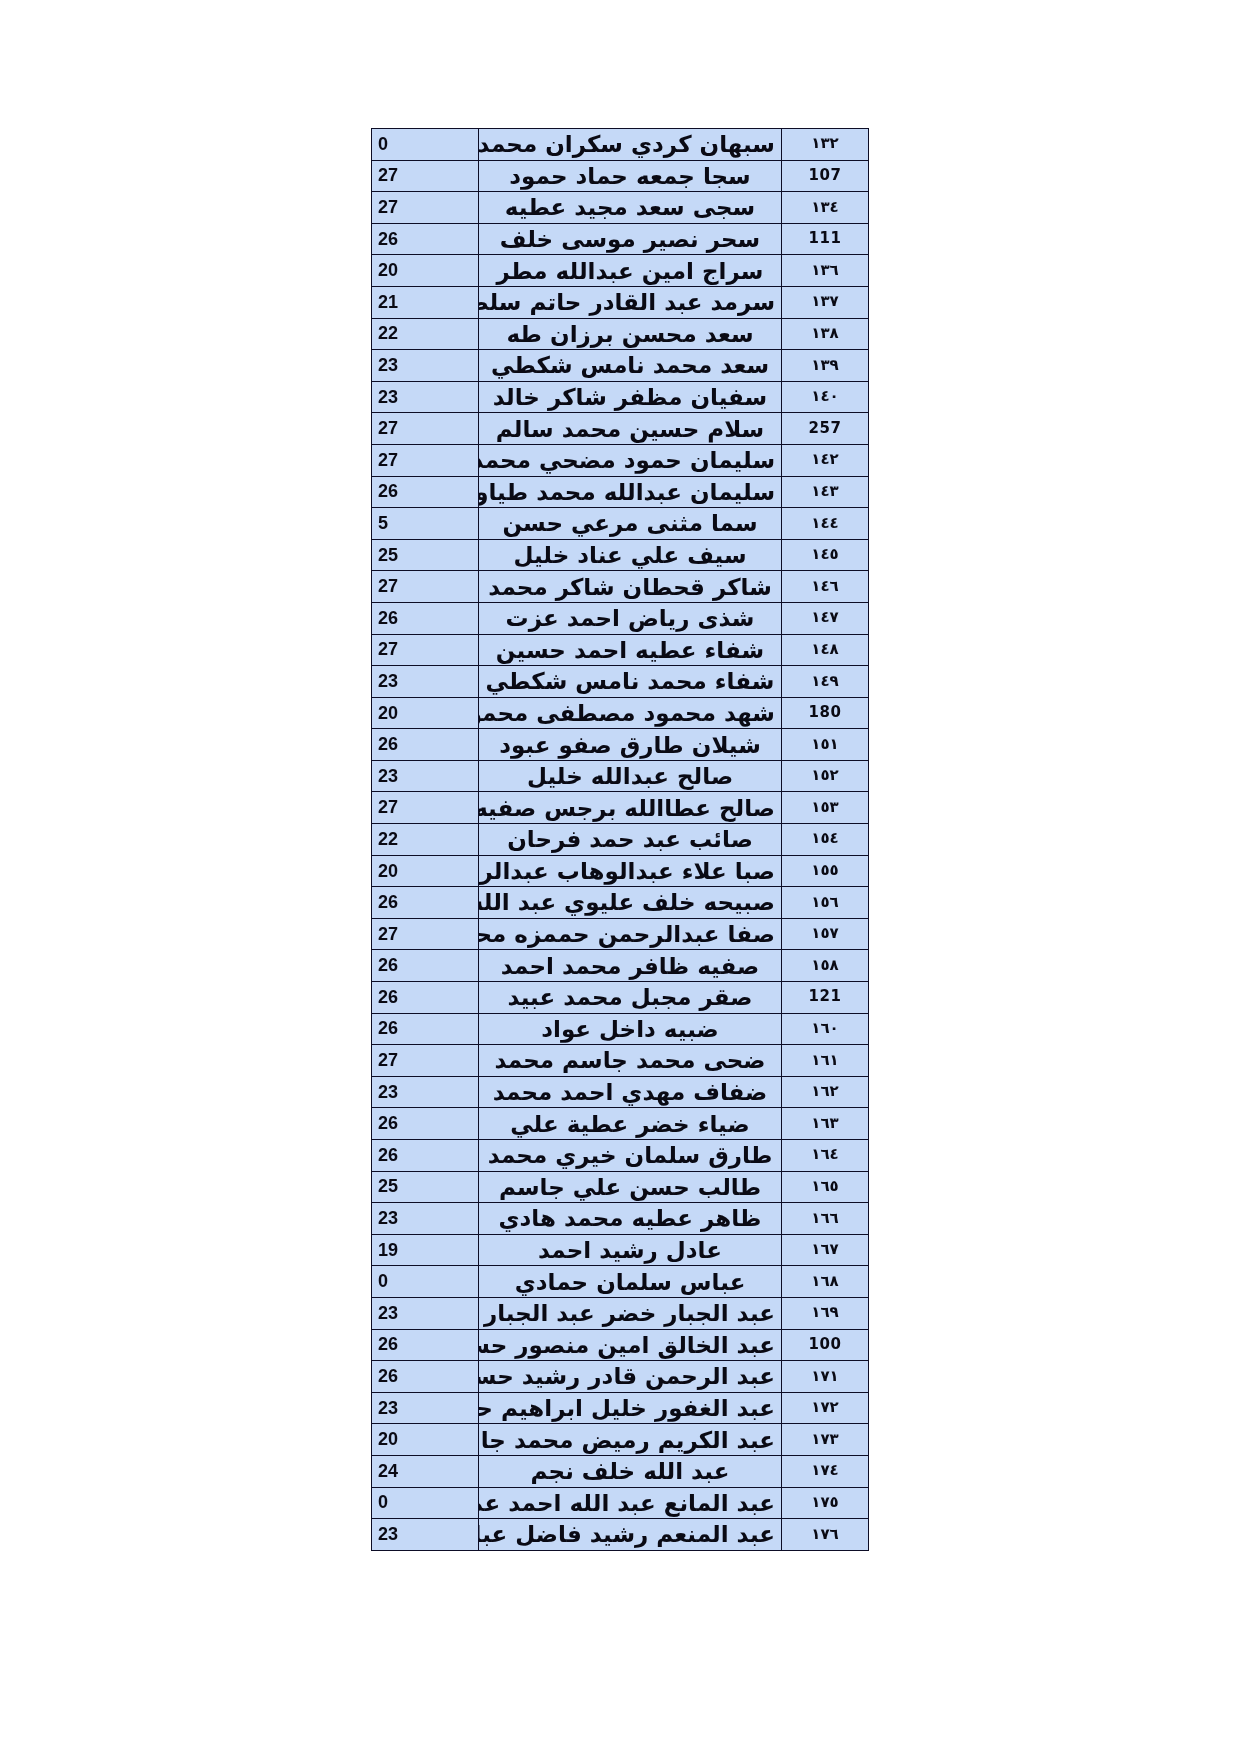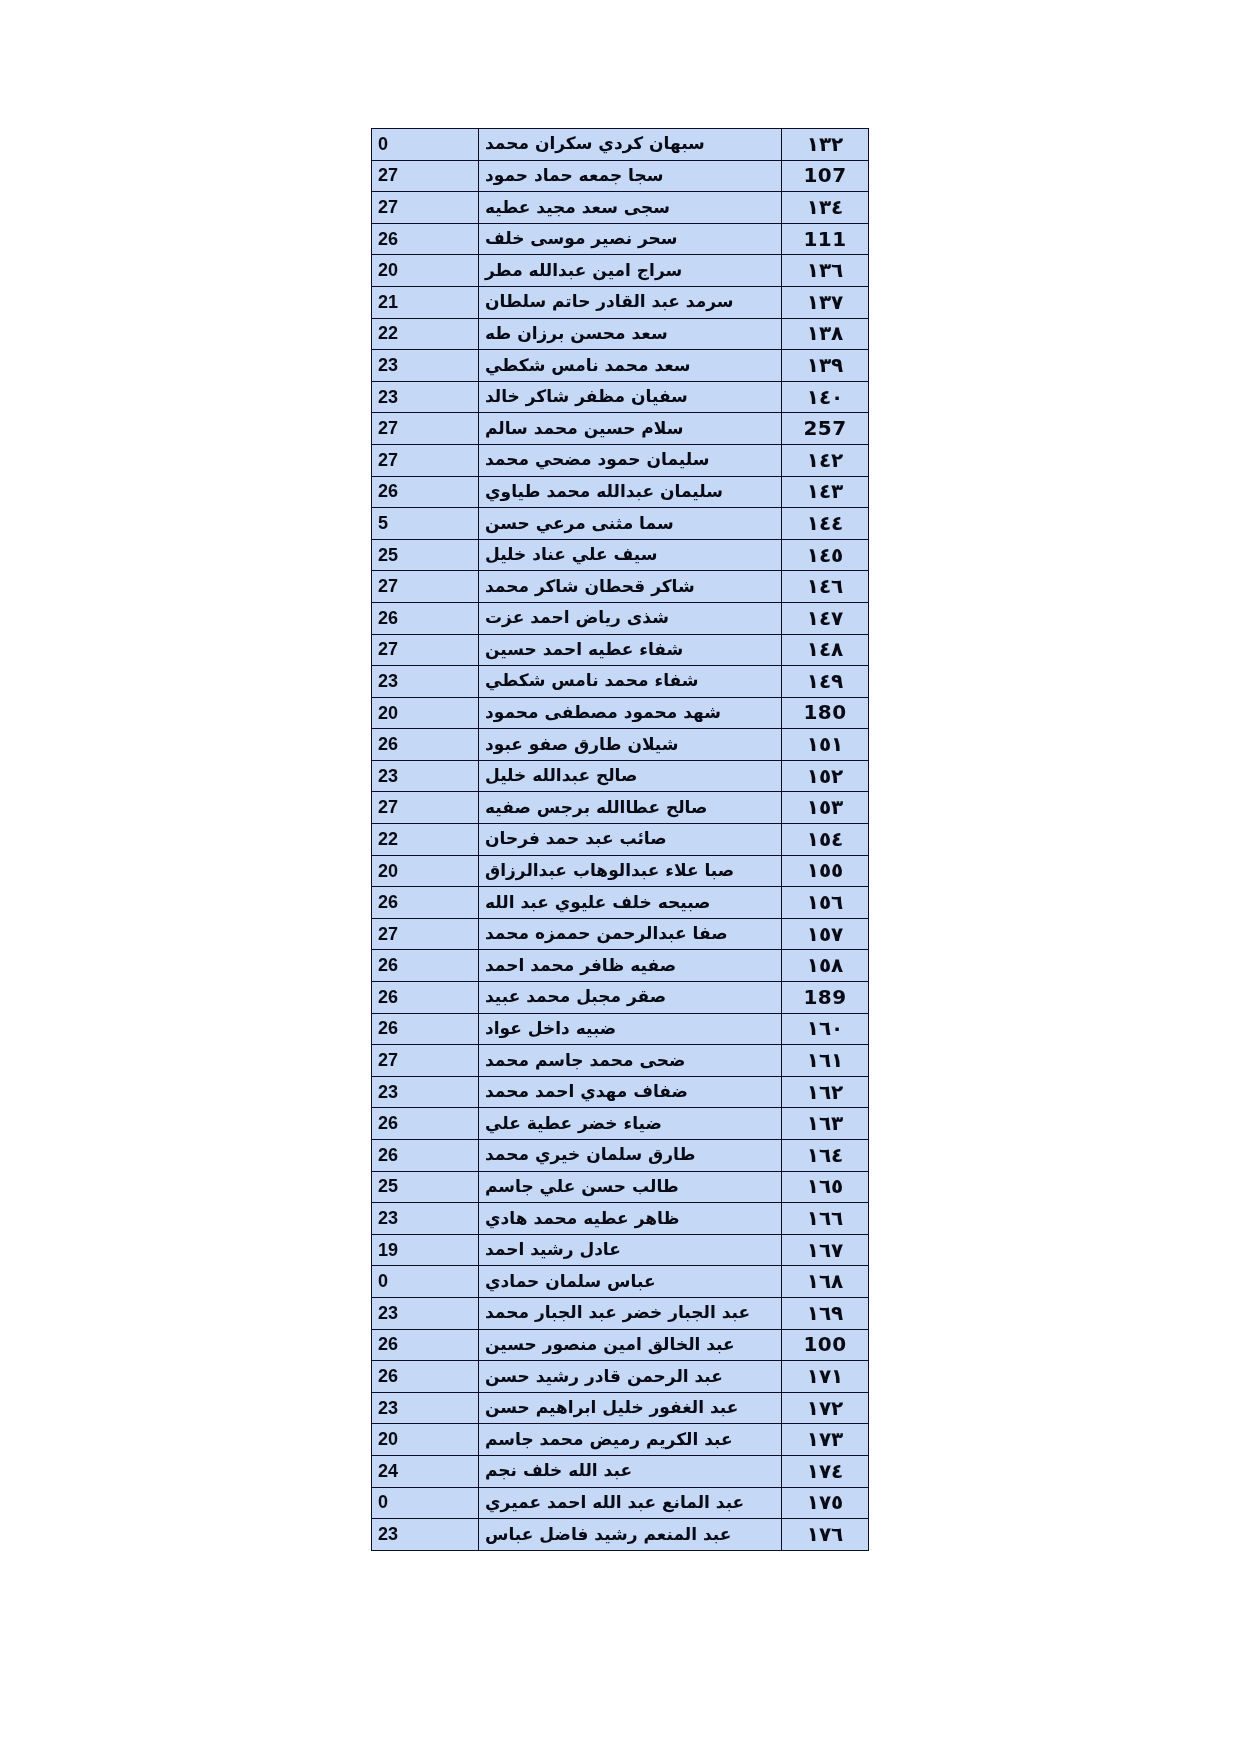--- a/index.html
+++ b/index.html
@@ -39,27 +39,27 @@
     vertical-align: middle;
     font-weight: bold;
     color: #0a0a14;
     line-height: 1.05;
     overflow: hidden;
     white-space: nowrap;
   }
   td.col-index {
     width: 74px;
     text-align: center;
-    font-size: 20px;
+    font-size: 15px;
     letter-spacing: 0.5px;
   }
   td.col-name {
     width: 290px;
-    text-align: left;
-    font-size: 17px;
+    text-align: center;
+    font-size: 23px;
     padding-right: 10px;
   }
   td.col-score {
     width: 94px;
     text-align: left;
     direction: ltr;
     font-size: 18px;
     padding-left: 12px;
     font-family: "Liberation Sans", sans-serif;
   }
@@ -199,21 +199,21 @@
           <td class="col-index">١٥٧</td>
           <td class="col-name">صفا عبدالرحمن حممزه محمد</td>
           <td class="col-score">27</td>
         </tr>
         <tr>
           <td class="col-index">١٥٨</td>
           <td class="col-name">صفيه ظافر محمد احمد</td>
           <td class="col-score">26</td>
         </tr>
         <tr>
-          <td class="col-index">189</td>
+          <td class="col-index">121</td>
           <td class="col-name">صقر مجبل محمد عبيد</td>
           <td class="col-score">26</td>
         </tr>
         <tr>
           <td class="col-index">١٦٠</td>
           <td class="col-name">ضبيه داخل عواد</td>
           <td class="col-score">26</td>
         </tr>
         <tr>
           <td class="col-index">١٦١</td>

